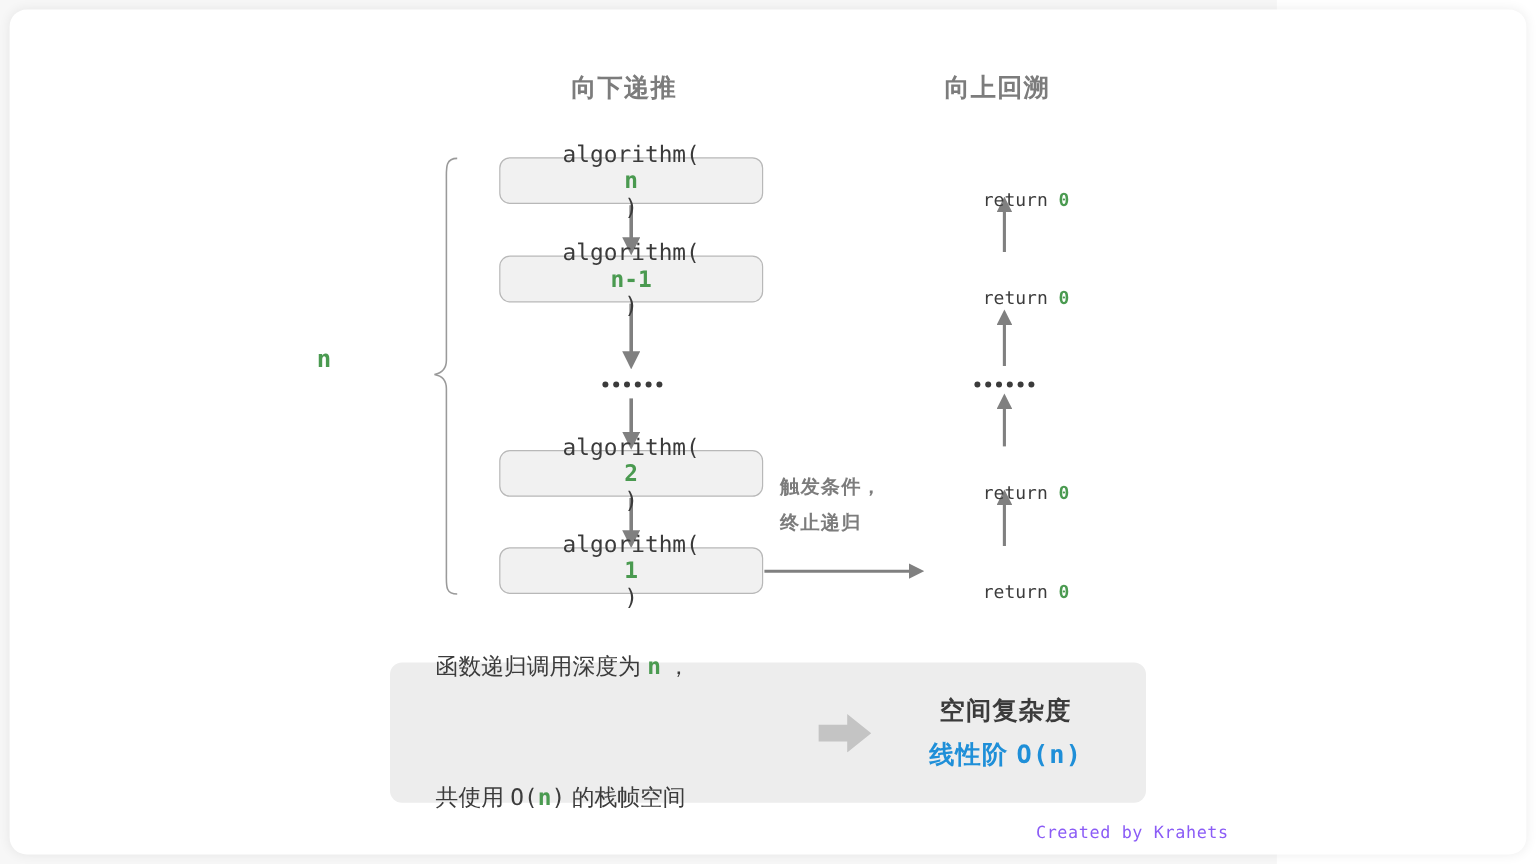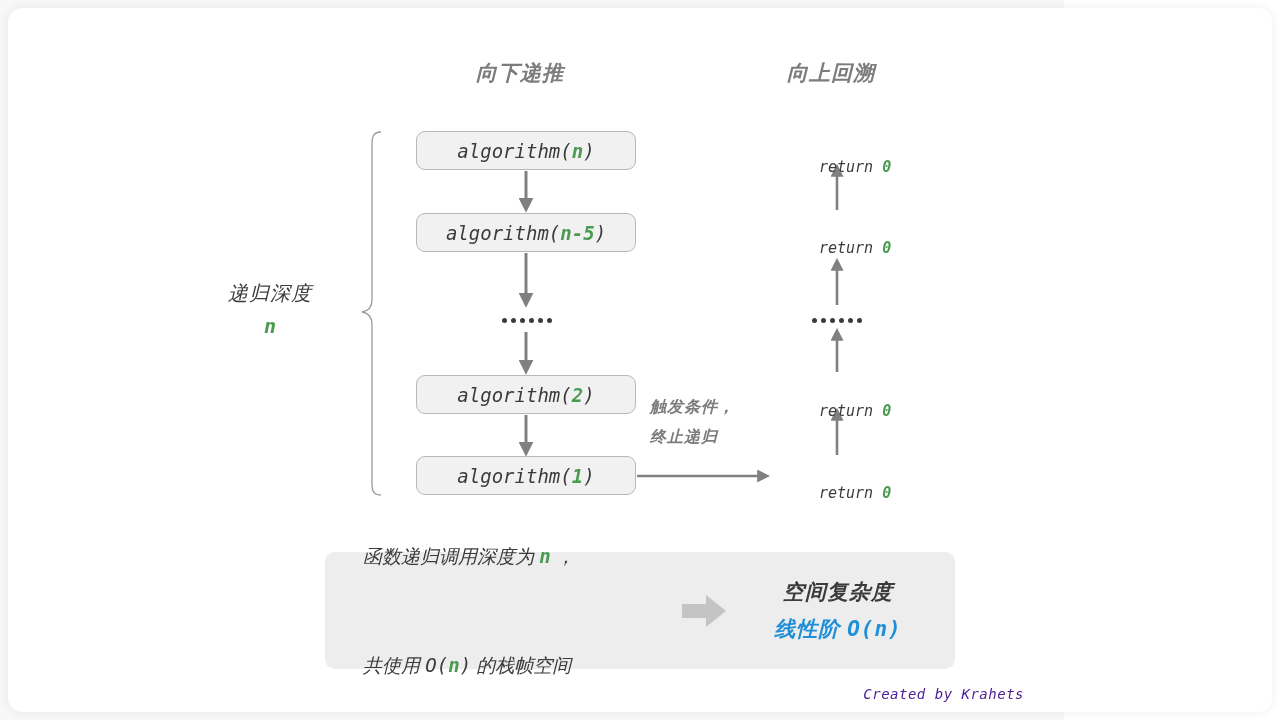--- a/index.html
+++ b/index.html
@@ -13,21 +13,20 @@
     overflow: hidden;
     font-family: "Liberation Sans", "DejaVu Sans", sans-serif;
   }
 
   
   #canvas {
     position: relative;
     width: 1064px;
     height: 720px;
     background: #f7f7f7;
-    font-style: italic;
   }
   #card {
     position: absolute;
     left: 8px;
     top: 8px;
     width: 1264px;
     height: 704px;
     background: #ffffff;
     border-radius: 14px;
     box-shadow: 0 0 10px rgba(0,0,0,0.07);
@@ -55,20 +54,21 @@
     background: #f1f1f1;
     border: 1.4px solid #b8b8b8;
     border-radius: 9px;
     display: flex;
     align-items: center;
     justify-content: center;
     font-family: "DejaVu Sans Mono", "Liberation Mono", monospace;
     font-size: 19px;
     color: #3b3b3b;
     white-space: pre;
+    flex-direction: column;
   }
   .call-box .arg { color: #4a9a50; font-weight: bold; }
 
   
   .return-label {
     position: absolute;
     left: 742px;
     width: 190px;
     text-align: center;
     font-family: "DejaVu Sans Mono", "Liberation Mono", monospace;
@@ -195,21 +195,21 @@
     font-family: "DejaVu Sans Mono", "Liberation Mono", monospace;
   }
 
   
   #credit {
     position: absolute;
     right: 40px;
     bottom: 18px;
     font-family: "DejaVu Sans Mono", "Liberation Mono", monospace;
     font-size: 14px;
-    color: #4c1d95;
+    color: #8b5cf6;
     letter-spacing: 0.5px;
   }
 </style>
 </head>
 <body>
 
 <div id="canvas">
   <div id="card"></div>
 
   <div class="col-heading" id="heading-down">向下递推</div>
@@ -249,21 +249,21 @@
     <g>
       <line x1="637" y1="476" x2="766" y2="476" stroke="#808080" stroke-width="2.6" marker-end="url(#arrowhead)"></line>
     </g>
   </svg>
 
   <div class="call-box" style="top:131px">
     <span>algorithm(</span><span class="arg">n</span><span>)</span>
   </div>
 
   <div class="call-box" style="top:213px">
-    <span>algorithm(</span><span class="arg">n-5</span><span>)</span>
+    <span>algorithm(</span><span class="arg">n-1</span><span>)</span>
   </div>
 
   <div class="call-box" style="top:375px">
     <span>algorithm(</span><span class="arg">2</span><span>)</span>
   </div>
 
   <div class="call-box" style="top:456px">
     <span>algorithm(</span><span class="arg">1</span><span>)</span>
   </div>
 
@@ -295,21 +295,20 @@
   <div class="dots" id="dots-right">
     <i></i>
       <i></i>
       <i></i>
       <i></i>
       <i></i>
       <i></i>
   </div>
 
   <div id="depth-label">
-    <span class="t1">递归深度</span>
     <span class="t2">n</span>
   </div>
 
   <div id="summary">
     <div id="summary-left">
       <div><span>函数递归调用深度为 </span><span class="hl">n</span><span> ，</span></div>
       <div><span>共使用 </span><span class="mono">O(</span><span class="hl">n</span><span class="mono">)</span><span> 的栈帧空间</span></div>
     </div>
 
     <div id="summary-arrow">

